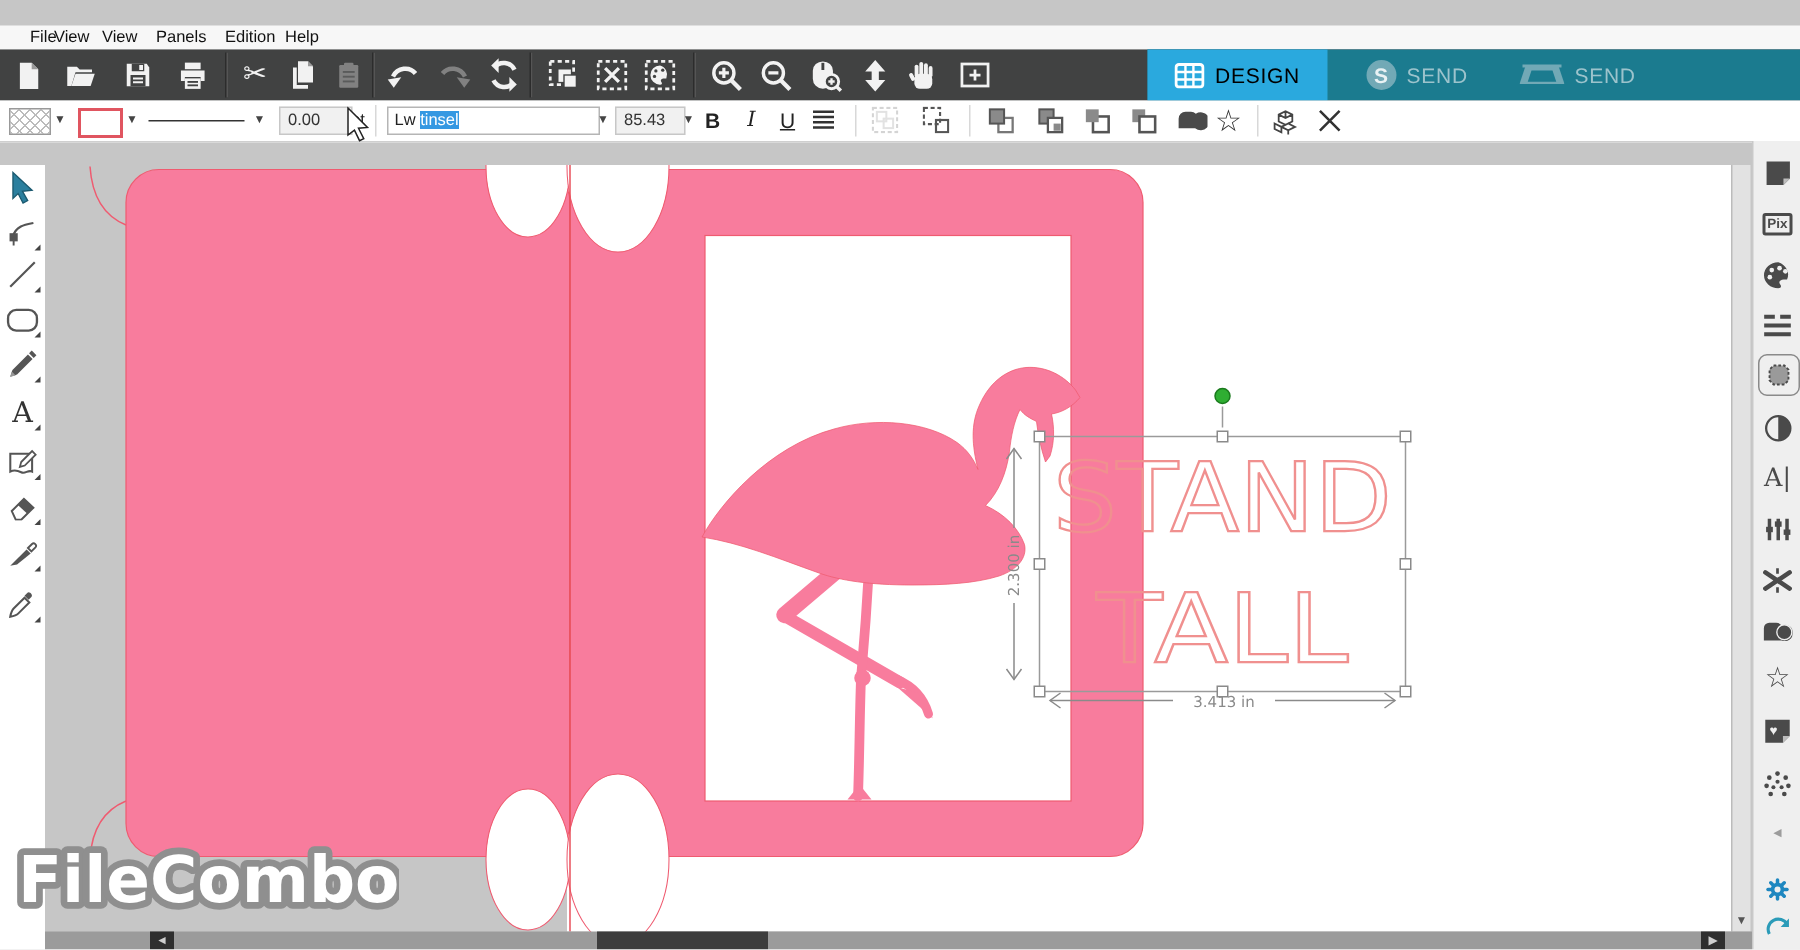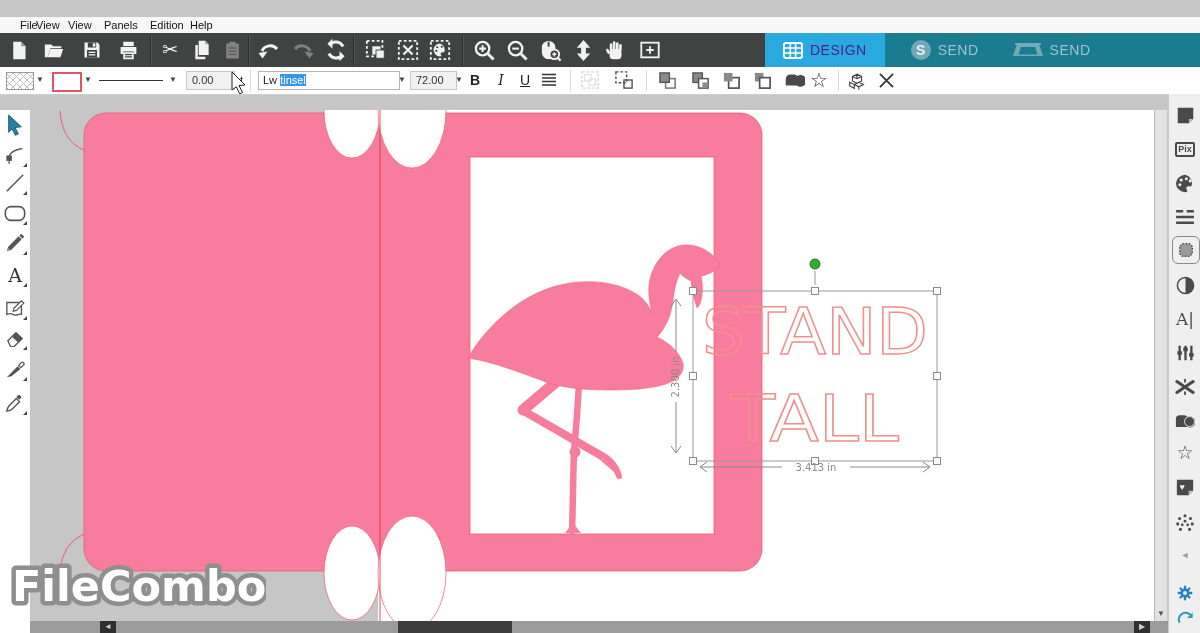--- a/index.html
+++ b/index.html
@@ -17,21 +17,21 @@
   
   #maintb{left:0;top:33px;width:1200px;height:34px;background:#414242;}
   .tbtn{width:28px;height:28px;top:3px;display:flex;align-items:center;justify-content:center;}
   .tbtn svg{display:block;}
   .tsep{top:2px;width:1px;height:30px;background:#2c2c2c;border-right:1px solid #555;}
   .dim{opacity:.42;}
   .cutglyph{color:#f2f2f2;font-size:19px;line-height:28px;}
   
   #navtabs{left:765px;top:33px;width:435px;height:34px;background:#1b7b8f;display:flex;}
   .navtab{height:34px;display:flex;align-items:center;gap:7px;color:#9cc3cc;font-size:14px;}
-  .navtab.active{background:#2aa9de;color:#4c1d95;}
+  .navtab.active{background:#2aa9de;color:#000000;}
   .storecircle{width:20px;height:20px;border-radius:50%;background:#72a9b6;color:#e9f2f4;font-weight:bold;
       font-size:14px;text-align:center;line-height:20px;}
   
   #fmtbar{left:0;top:67px;width:1200px;height:27px;background:#fff;border-bottom:1px solid #cfcfcf;font-size:11px;color:#222;}
   .swatch{top:5px;height:16px;}
   .fillswatch{left:6px;width:26px;border:1px solid #999;
      background:repeating-linear-gradient(45deg,#bbb 0 1px,transparent 1px 5px),
                 repeating-linear-gradient(-45deg,#bbb 0 1px,transparent 1px 5px),#fff;}
   .lineswatch{left:52px;width:26px;border:2px solid #e05560;background:#fff;}
   .dd{top:8px;font-size:8px;color:#444;}
@@ -261,21 +261,21 @@
     <span class="abs dd" style="left:84px">▼</span>
     <div class="abs lstyle">
         <i></i>
       </div>
     <span class="abs dd" style="left:169px">▼</span>
     <div class="abs numfield" style="left:186px;width:42px">0.00</div>
     <span class="abs" style="left:234px;top:7px">pt</span>
     <div class="abs vsep" style="left:250px"></div>
     <div class="abs fontfield"><span>Lw </span><span class="selhl">tinsel</span></div>
     <span class="abs dd" style="left:398px">▼</span>
-    <div class="abs numfield" style="left:410px;width:40px">72.00</div>
+    <div class="abs numfield" style="left:410px;width:40px">85.43</div>
     <span class="abs dd" style="left:455px">▼</span>
     <div class="abs fmtchar" style="left:464px;font-weight:bold">B</div>
     <div class="abs fmtchar" style="left:490px;font-style:italic;font-family:'DejaVu Serif',serif">I</div>
     <div class="abs fmtchar" style="left:514px;text-decoration:underline">U</div>
     <div class="abs tbtn" style="left:538px;top:3px;width:22px;height:20px">
       <svg width="16" height="14" viewBox="0 0 16 14">
           <path d="M1 1.5h14M1 5h14M1 8.5h14M1 12h14" stroke="#333" stroke-width="1.6"></path>
         </svg>
     </div>
     <div class="abs vsep" style="left:570px"></div>

